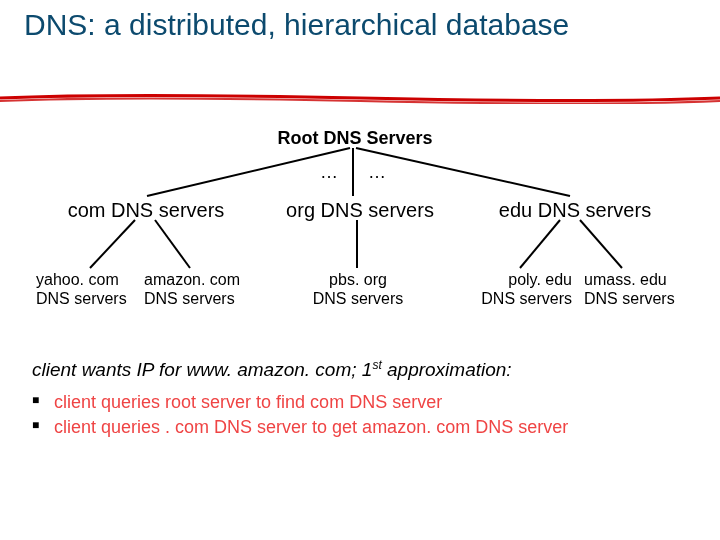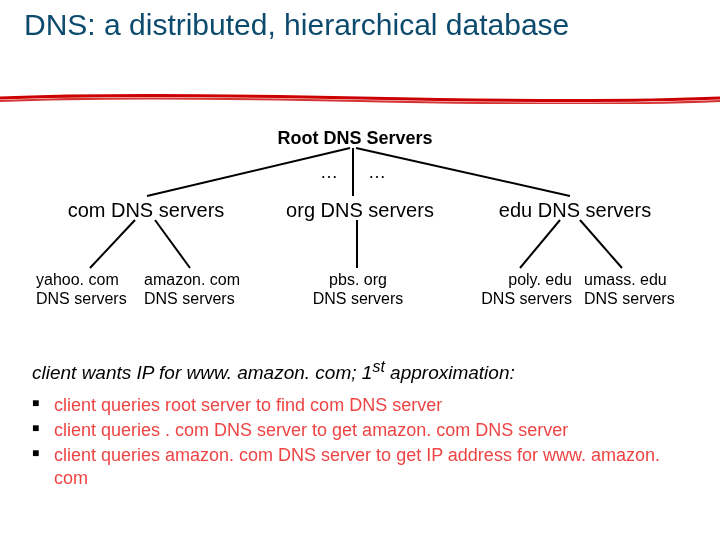--- a/index.html
+++ b/index.html
@@ -64,21 +64,21 @@
       position: absolute;
       top: 358px;
       left: 32px;
       width: 660px;
     }
     .scenario {
       font-style: italic;
       color: #000;
       font-size: 19px;
     }
-    .scenario sup { font-size: 16px; }
+    .scenario sup { font-size: 12px; }
     ul.bullets {
       list-style: none;
       margin-top: 10px;
     }
     ul.bullets li {
       font-size: 18px;
       color: #ef4444;
       padding-left: 22px;
       position: relative;
       margin-bottom: 2px;
@@ -149,15 +149,14 @@
   </div>
 </div>
 
 <div class="bottom">
   <div class="scenario">
     <span>client wants IP for www. amazon. com; 1</span><sup>st</sup><span> approximation:</span>
   </div>
   <ul class="bullets">
     <li>client queries root server to find com DNS server</li>
     <li>client queries . com DNS server to get amazon. com DNS server</li>
-    <li>client queries amazon. com DNS server to get  IP address for www. amazon. com</li>
   </ul>
 </div>
 
 </body></html>

